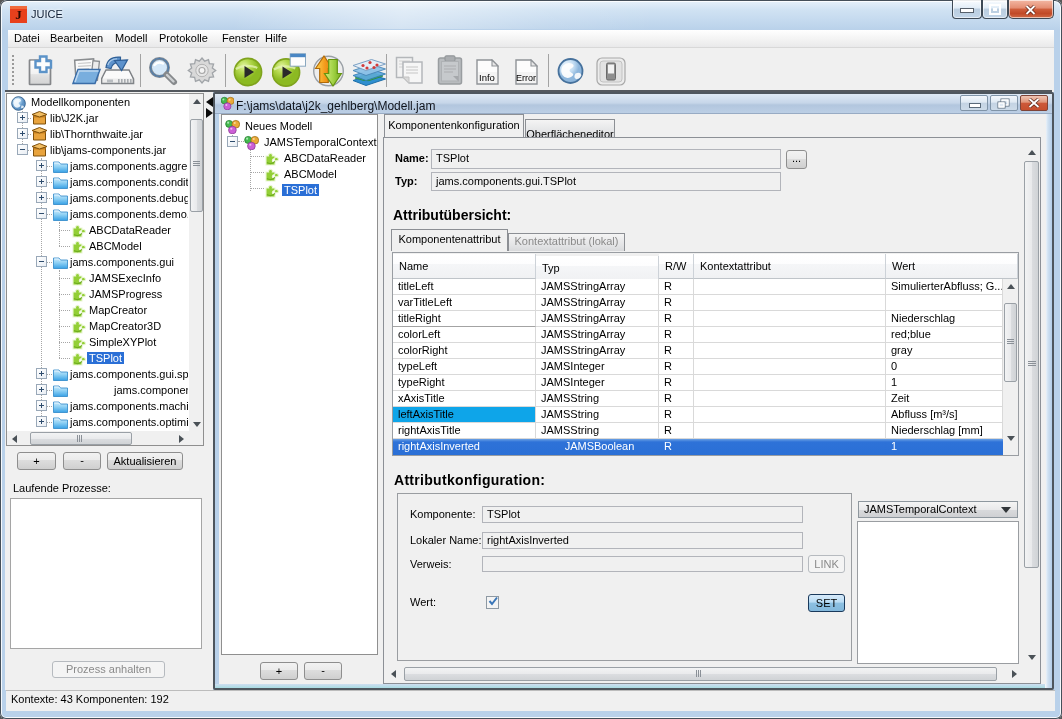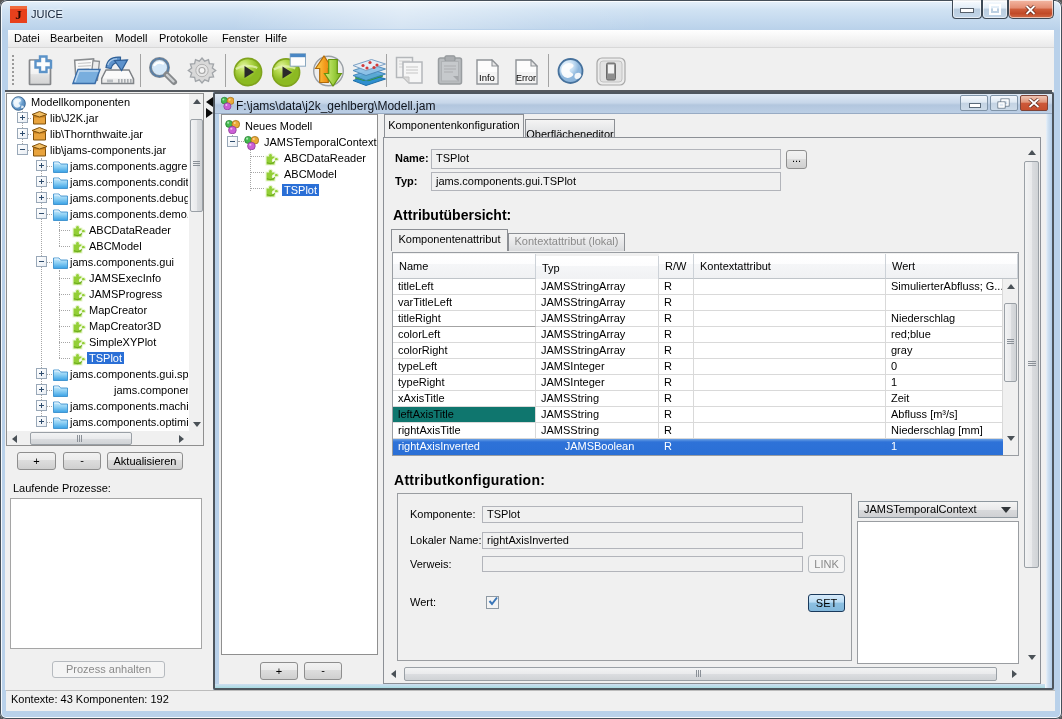--- a/index.html
+++ b/index.html
@@ -698,21 +698,21 @@
 <div class="tcell" style="left:393px;top:375px;width:143px;background:#fff;border-bottom:1px solid #d9d9d9;">typeRight</div>
 <div class="tcell" style="left:536px;top:375px;width:123px;background:#fff;border-bottom:1px solid #d9d9d9;">JAMSInteger</div>
 <div class="tcell" style="left:659px;top:375px;width:35px;background:#fff;border-bottom:1px solid #d9d9d9;">R</div>
 <div class="tcell" style="left:694px;top:375px;width:192px;background:#fff;border-bottom:1px solid #d9d9d9;"></div>
 <div class="tcell" style="left:886px;top:375px;width:117px;background:#fff;border-bottom:1px solid #d9d9d9;">1</div>
 <div class="tcell" style="left:393px;top:391px;width:143px;background:#fff;border-bottom:1px solid #d9d9d9;">xAxisTitle</div>
 <div class="tcell" style="left:536px;top:391px;width:123px;background:#fff;border-bottom:1px solid #d9d9d9;">JAMSString</div>
 <div class="tcell" style="left:659px;top:391px;width:35px;background:#fff;border-bottom:1px solid #d9d9d9;">R</div>
 <div class="tcell" style="left:694px;top:391px;width:192px;background:#fff;border-bottom:1px solid #d9d9d9;"></div>
 <div class="tcell" style="left:886px;top:391px;width:117px;background:#fff;border-bottom:1px solid #d9d9d9;">Zeit</div>
-<div class="tcell" style="left:393px;top:407px;width:143px;background:#0f766e;border-bottom:1px solid #d9d9d9;">leftAxisTitle</div>
+<div class="tcell" style="left:393px;top:407px;width:143px;background:#0ea5e9;border-bottom:1px solid #d9d9d9;">leftAxisTitle</div>
 <div class="tcell" style="left:536px;top:407px;width:123px;background:#fff;border-bottom:1px solid #d9d9d9;">JAMSString</div>
 <div class="tcell" style="left:659px;top:407px;width:35px;background:#fff;border-bottom:1px solid #d9d9d9;">R</div>
 <div class="tcell" style="left:694px;top:407px;width:192px;background:#fff;border-bottom:1px solid #d9d9d9;"></div>
 <div class="tcell" style="left:886px;top:407px;width:117px;background:#fff;border-bottom:1px solid #d9d9d9;">Abfluss [m³/s]</div>
 <div class="tcell" style="left:393px;top:423px;width:143px;background:#fff;border-bottom:1px solid #d9d9d9;">rightAxisTitle</div>
 <div class="tcell" style="left:536px;top:423px;width:123px;background:#fff;border-bottom:1px solid #d9d9d9;">JAMSString</div>
 <div class="tcell" style="left:659px;top:423px;width:35px;background:#fff;border-bottom:1px solid #d9d9d9;">R</div>
 <div class="tcell" style="left:694px;top:423px;width:192px;background:#fff;border-bottom:1px solid #d9d9d9;"></div>
 <div class="tcell" style="left:886px;top:423px;width:117px;background:#fff;border-bottom:1px solid #d9d9d9;">Niederschlag [mm]</div>
 <div class="tcell" style="left:393px;top:439px;width:143px;background:linear-gradient(180deg,#6aa0e4 0,#2e72d8 3px,#2a6fd6 100%);color:#fff;border-right-color:transparent;border-bottom:none;">rightAxisInverted</div>

